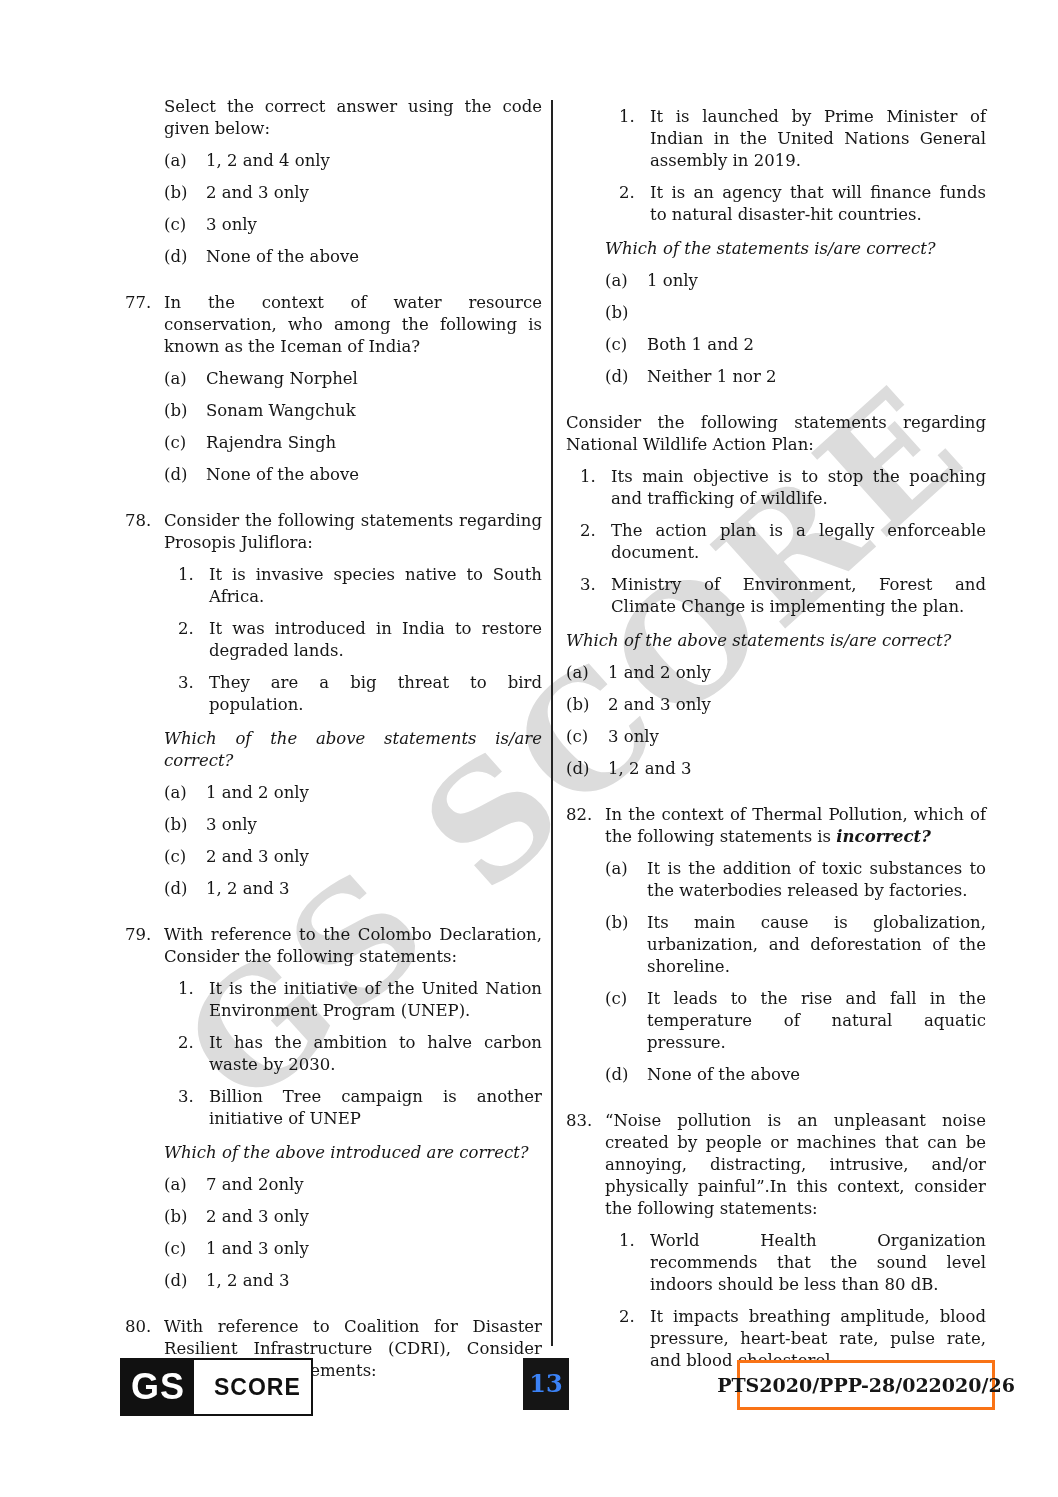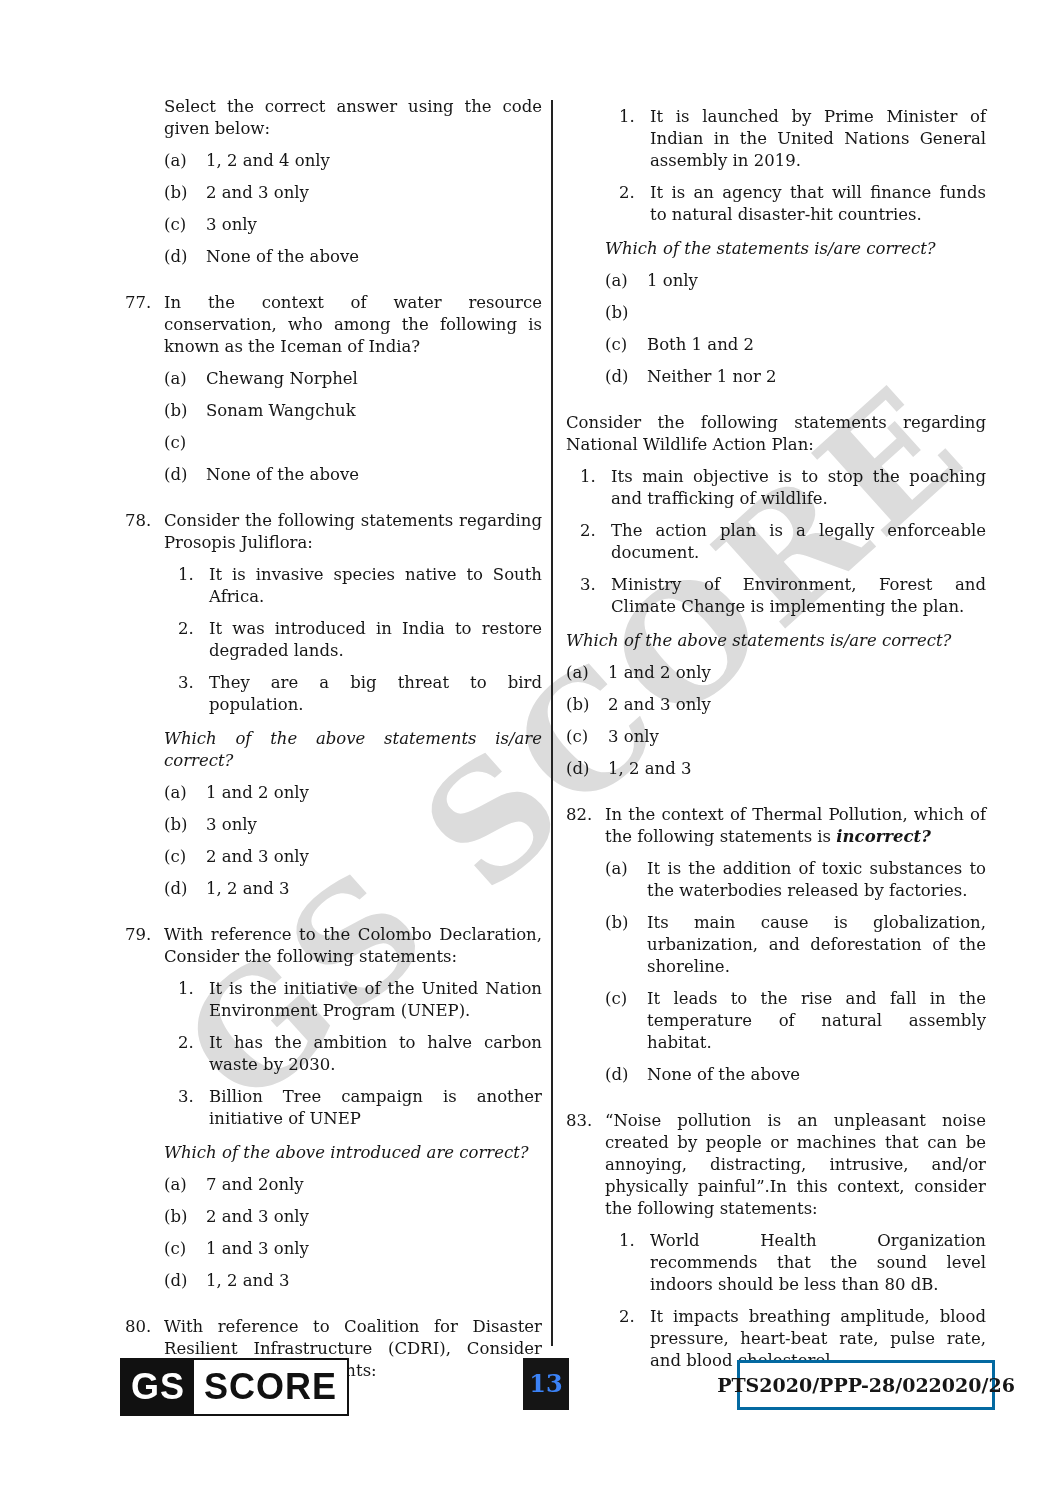--- a/index.html
+++ b/index.html
@@ -57,44 +57,45 @@
   .opt .otext { flex:1; text-align:justify; }
 
   
   .footer-logo {
     position:absolute; left:120px; top:1358px; height:54px;
     display:flex; align-items:stretch;
     border:2px solid #111; background:#fff;
     z-index:2;
     font-family:"Liberation Sans","DejaVu Sans",sans-serif;
     font-weight:bold;
+    gap:10px;
   }
   .logo-gs {
     background:#111; color:#fff;
     display:flex; align-items:center;
     padding:0 9px; font-size:36px; letter-spacing:1px;
   }
   .logo-score {
     color:#111; background:#fff;
     display:flex; align-items:center;
-    padding:0 10px; font-size:36px; letter-spacing:1px;
+    padding:0 10px; font-size:23px; letter-spacing:1px;
   }
   .page-badge {
     position:absolute; left:523px; top:1358px;
     width:46px; height:52px;
     background:#151515; color:#3b82f6;
     display:flex; align-items:center; justify-content:center;
     font-family:"DejaVu Serif",serif;
     font-weight:bold; font-size:24px;
     z-index:2;
   }
   .paper-code {
     position:absolute; left:737px; top:1360px;
     width:252px; height:44px;
-    border:3px solid #0369a1; background:#fff;
+    border:3px solid #f97316; background:#fff;
     display:flex; align-items:center; justify-content:center;
     font-family:"DejaVu Serif",serif;
     font-weight:bold; font-size:19px;
     z-index:2;
     white-space:nowrap;
   }
 </style>
 </head>
 <body>
 
@@ -134,20 +135,21 @@
           <div class="opt">
             <div class="olet">(a)</div>
             <div class="otext">Chewang Norphel</div>
           </div>
           <div class="opt">
             <div class="olet">(b)</div>
             <div class="otext">Sonam Wangchuk</div>
           </div>
           <div class="opt">
             <div class="olet">(c)</div>
+            <div class="otext">Rajendra Singh</div>
           </div>
           <div class="opt">
             <div class="olet">(d)</div>
             <div class="otext">None of the above</div>
           </div>
         </div>
       </div>
       <div class="q">
         <div class="qnum">78.</div>
         <div class="qbody">
@@ -296,21 +298,21 @@
           <div class="opt">
             <div class="olet">(a)</div>
             <div class="otext">It is the addition of toxic substances to the waterbodies released by factories.</div>
           </div>
           <div class="opt">
             <div class="olet">(b)</div>
             <div class="otext">Its main cause is globalization, urbanization, and deforestation of the shoreline.</div>
           </div>
           <div class="opt">
             <div class="olet">(c)</div>
-            <div class="otext">It leads to the rise and fall in the temperature of natural assembly habitat.</div>
+            <div class="otext">It leads to the rise and fall in the temperature of natural aquatic pressure.</div>
           </div>
           <div class="opt">
             <div class="olet">(d)</div>
             <div class="otext">None of the above</div>
           </div>
         </div>
       </div>
       <div class="q">
         <div class="qnum">83.</div>
         <div class="qbody">

